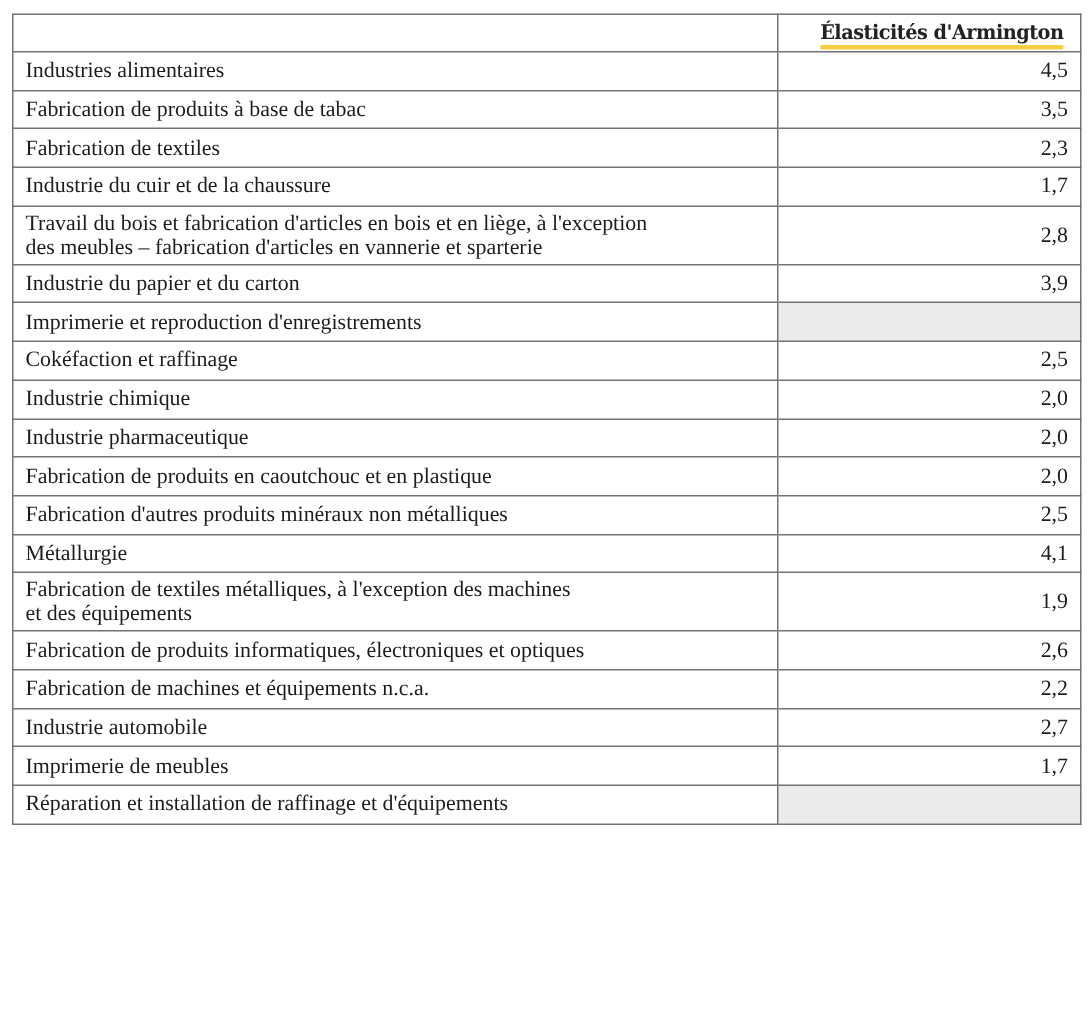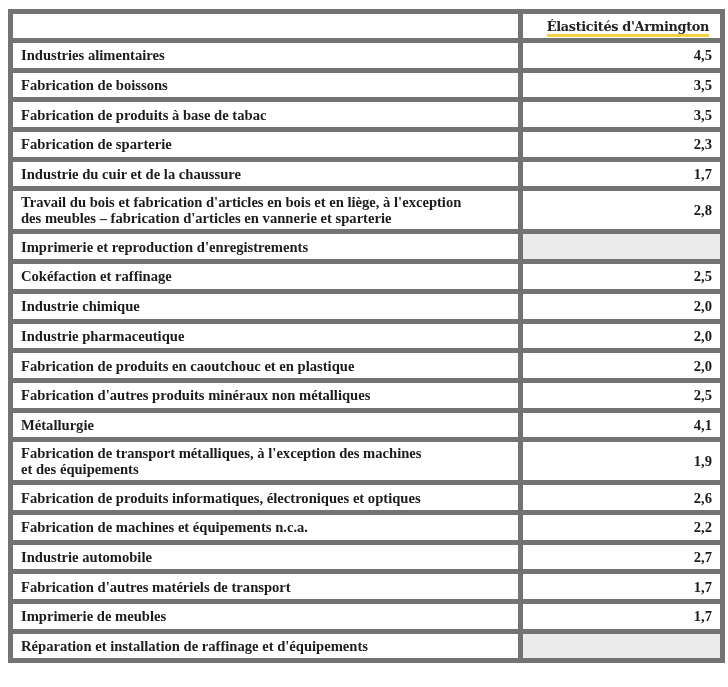--- a/index.html
+++ b/index.html
@@ -17,21 +17,21 @@
     }
     table.armington {
       position: absolute;
       left: 8px;
       top: 9px;
       width: 712px;
       border-collapse: collapse;
       table-layout: fixed;
     }
     table.armington td, table.armington th {
-      border: 5px solid #737373;
+      border: 1px solid #737373;
       padding: 0 8px 0 8px;
       font-size: 14.6px;
       line-height: 16px;
       vertical-align: middle;
     }
     col.c-label { width: 510px; }
     col.c-value { width: 202px; }
     tr.hdr th {
       height: 24px;
       font-weight: normal;
@@ -53,21 +53,21 @@
     .hdr-text::after {
       content: "";
       position: absolute;
       left: 0;
       right: 0;
       bottom: -3px;
       height: 3px;
       background: var(--accent, #f5d142);
       border-radius: 1px;
     }
-    tr.row td { height: 24.7px; font-weight: bold; }
+    tr.row td { height: 24.7px; }
     tr.row.tall td { height: 38px; }
     td.label { text-align: left; padding-left: 7px; }
     td.value { text-align: right; padding-right: 8px; }
     td.value.empty { background: #ebebeb; }
   </style>
 </head>
 <body>
 
 <table class="armington">
   <colgroup>
@@ -81,41 +81,41 @@
         <span class="hdr-text">Élasticités d'Armington</span>
       </th>
     </tr>
   </thead>
   <tbody>
     <tr class="row">
       <td class="label">Industries alimentaires</td>
       <td class="value">4,5</td>
     </tr>
     <tr class="row">
-      <td class="label">Fabrication de boissons</td>
-      <td class="value">3,5</td>
-    </tr>
-    <tr class="row">
       <td class="label">Fabrication de produits à base de tabac</td>
       <td class="value">3,5</td>
     </tr>
     <tr class="row">
-      <td class="label">Fabrication de sparterie</td>
+      <td class="label">Fabrication de textiles</td>
       <td class="value">2,3</td>
     </tr>
     <tr class="row">
       <td class="label">Industrie du cuir et de la chaussure</td>
       <td class="value">1,7</td>
     </tr>
     <tr class="row tall">
       <td class="label">
         <span>Travail du bois et fabrication d'articles en bois et en liège, à l'exception</span><br>
         <span>des meubles – fabrication d'articles en vannerie et sparterie</span>
       </td>
       <td class="value">2,8</td>
+    </tr>
+    <tr class="row">
+      <td class="label">Industrie du papier et du carton</td>
+      <td class="value">3,9</td>
     </tr>
     <tr class="row">
       <td class="label">Imprimerie et reproduction d'enregistrements</td>
       <td class="value empty"></td>
     </tr>
     <tr class="row">
       <td class="label">Cokéfaction et raffinage</td>
       <td class="value">2,5</td>
     </tr>
     <tr class="row">
@@ -133,42 +133,38 @@
     <tr class="row">
       <td class="label">Fabrication d'autres produits minéraux non métalliques</td>
       <td class="value">2,5</td>
     </tr>
     <tr class="row">
       <td class="label">Métallurgie</td>
       <td class="value">4,1</td>
     </tr>
     <tr class="row tall">
       <td class="label">
-        <span>Fabrication de transport métalliques, à l'exception des machines</span><br>
+        <span>Fabrication de textiles métalliques, à l'exception des machines</span><br>
         <span>et des équipements</span>
       </td>
       <td class="value">1,9</td>
     </tr>
     <tr class="row">
       <td class="label">Fabrication de produits informatiques, électroniques et optiques</td>
       <td class="value">2,6</td>
     </tr>
     <tr class="row">
       <td class="label">Fabrication de machines et équipements n.c.a.</td>
       <td class="value">2,2</td>
     </tr>
     <tr class="row">
       <td class="label">Industrie automobile</td>
       <td class="value">2,7</td>
     </tr>
     <tr class="row">
-      <td class="label">Fabrication d'autres matériels de transport</td>
-      <td class="value">1,7</td>
-    </tr>
-    <tr class="row">
       <td class="label">Imprimerie de meubles</td>
       <td class="value">1,7</td>
     </tr>
     <tr class="row">
       <td class="label">Réparation et installation de raffinage et d'équipements</td>
       <td class="value empty"></td>
     </tr>
   </tbody>
 </table>
 

